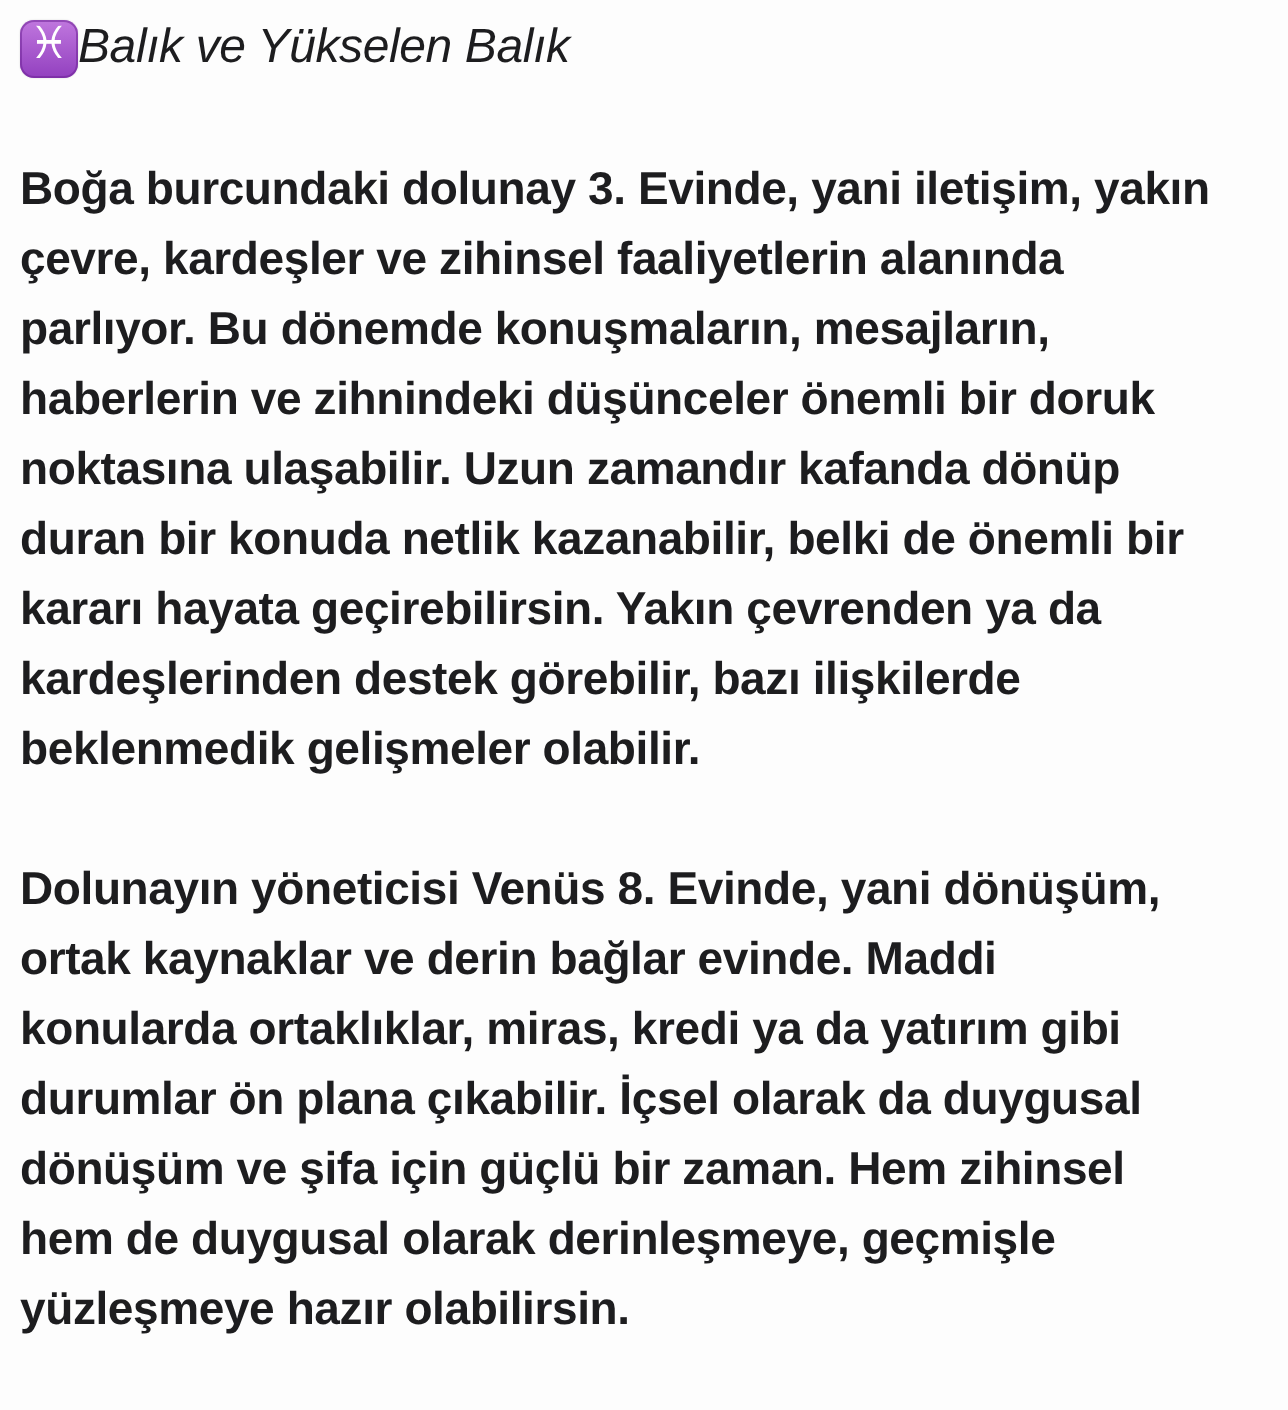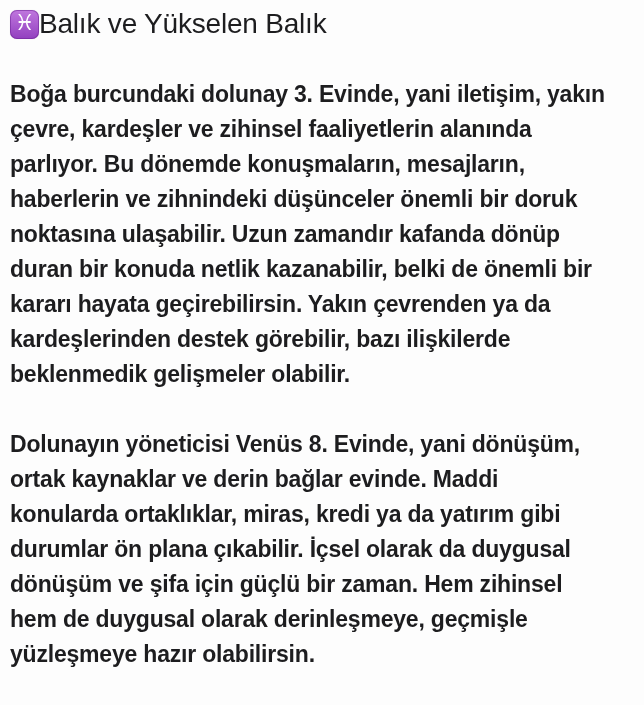--- a/index.html
+++ b/index.html
@@ -40,25 +40,26 @@
   }
   .emoji-glyph {
     font-family: "DejaVu Sans", sans-serif;
     font-size: 22px;
     line-height: 1;
     font-weight: bold;
     color: #ffffff;
     transform: translateY(-1px);
   }
   .post-title {
-    font-size: 28px;
+    font-size: 24px;
     font-weight: 400;
     margin: 0;
     letter-spacing: -0.2px;
     white-space: pre;
+    font-style: italic;
   }
   .para {
     font-size: 23px;
     font-weight: 700;
     line-height: 35px;
     letter-spacing: -0.2px;
     white-space: pre;
     margin: 0 0 35px 0;
   }
 </style>

